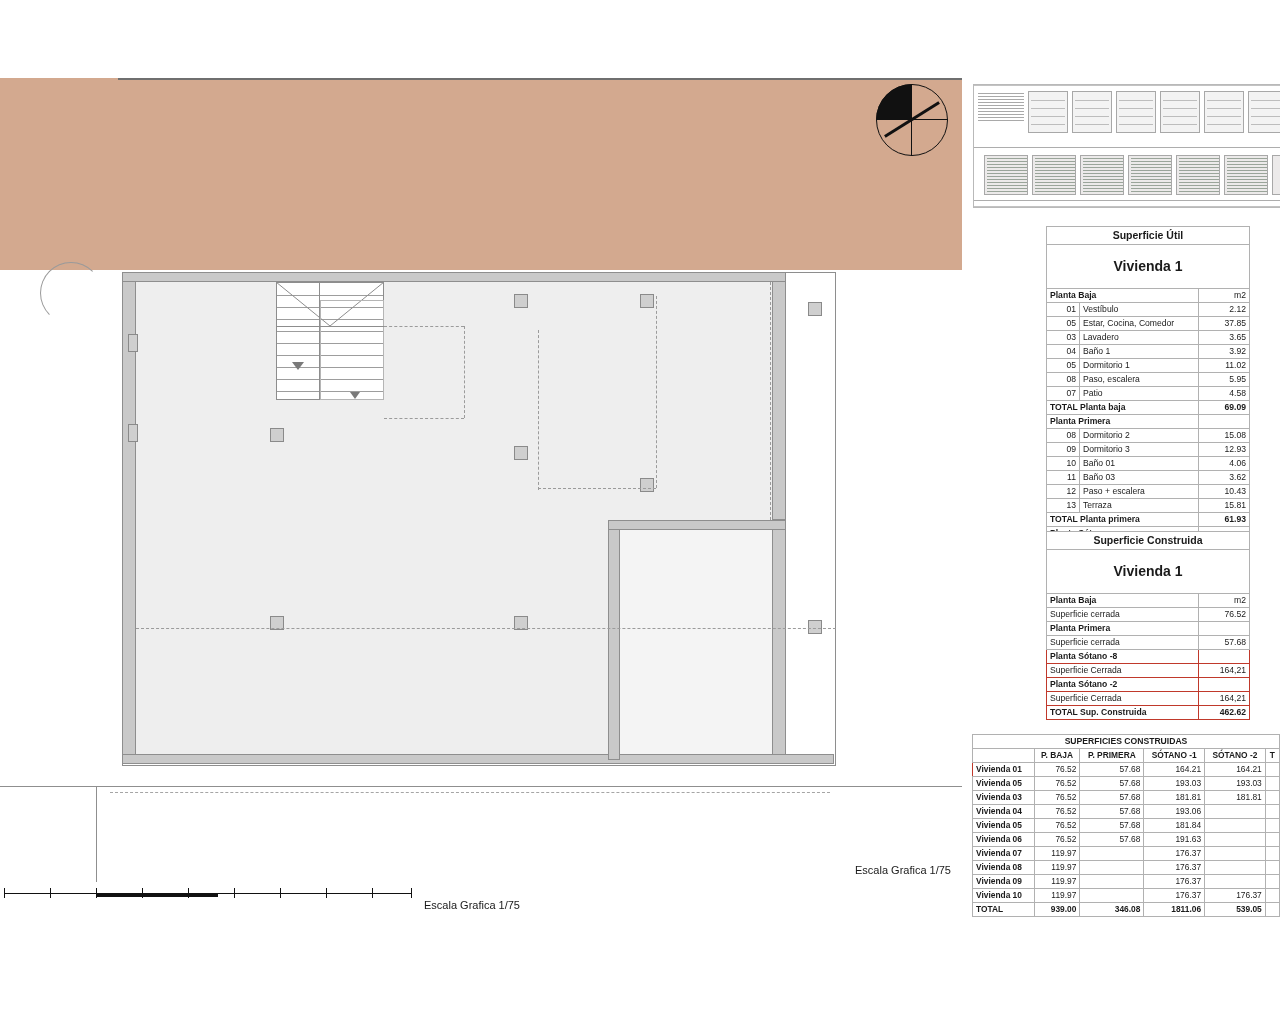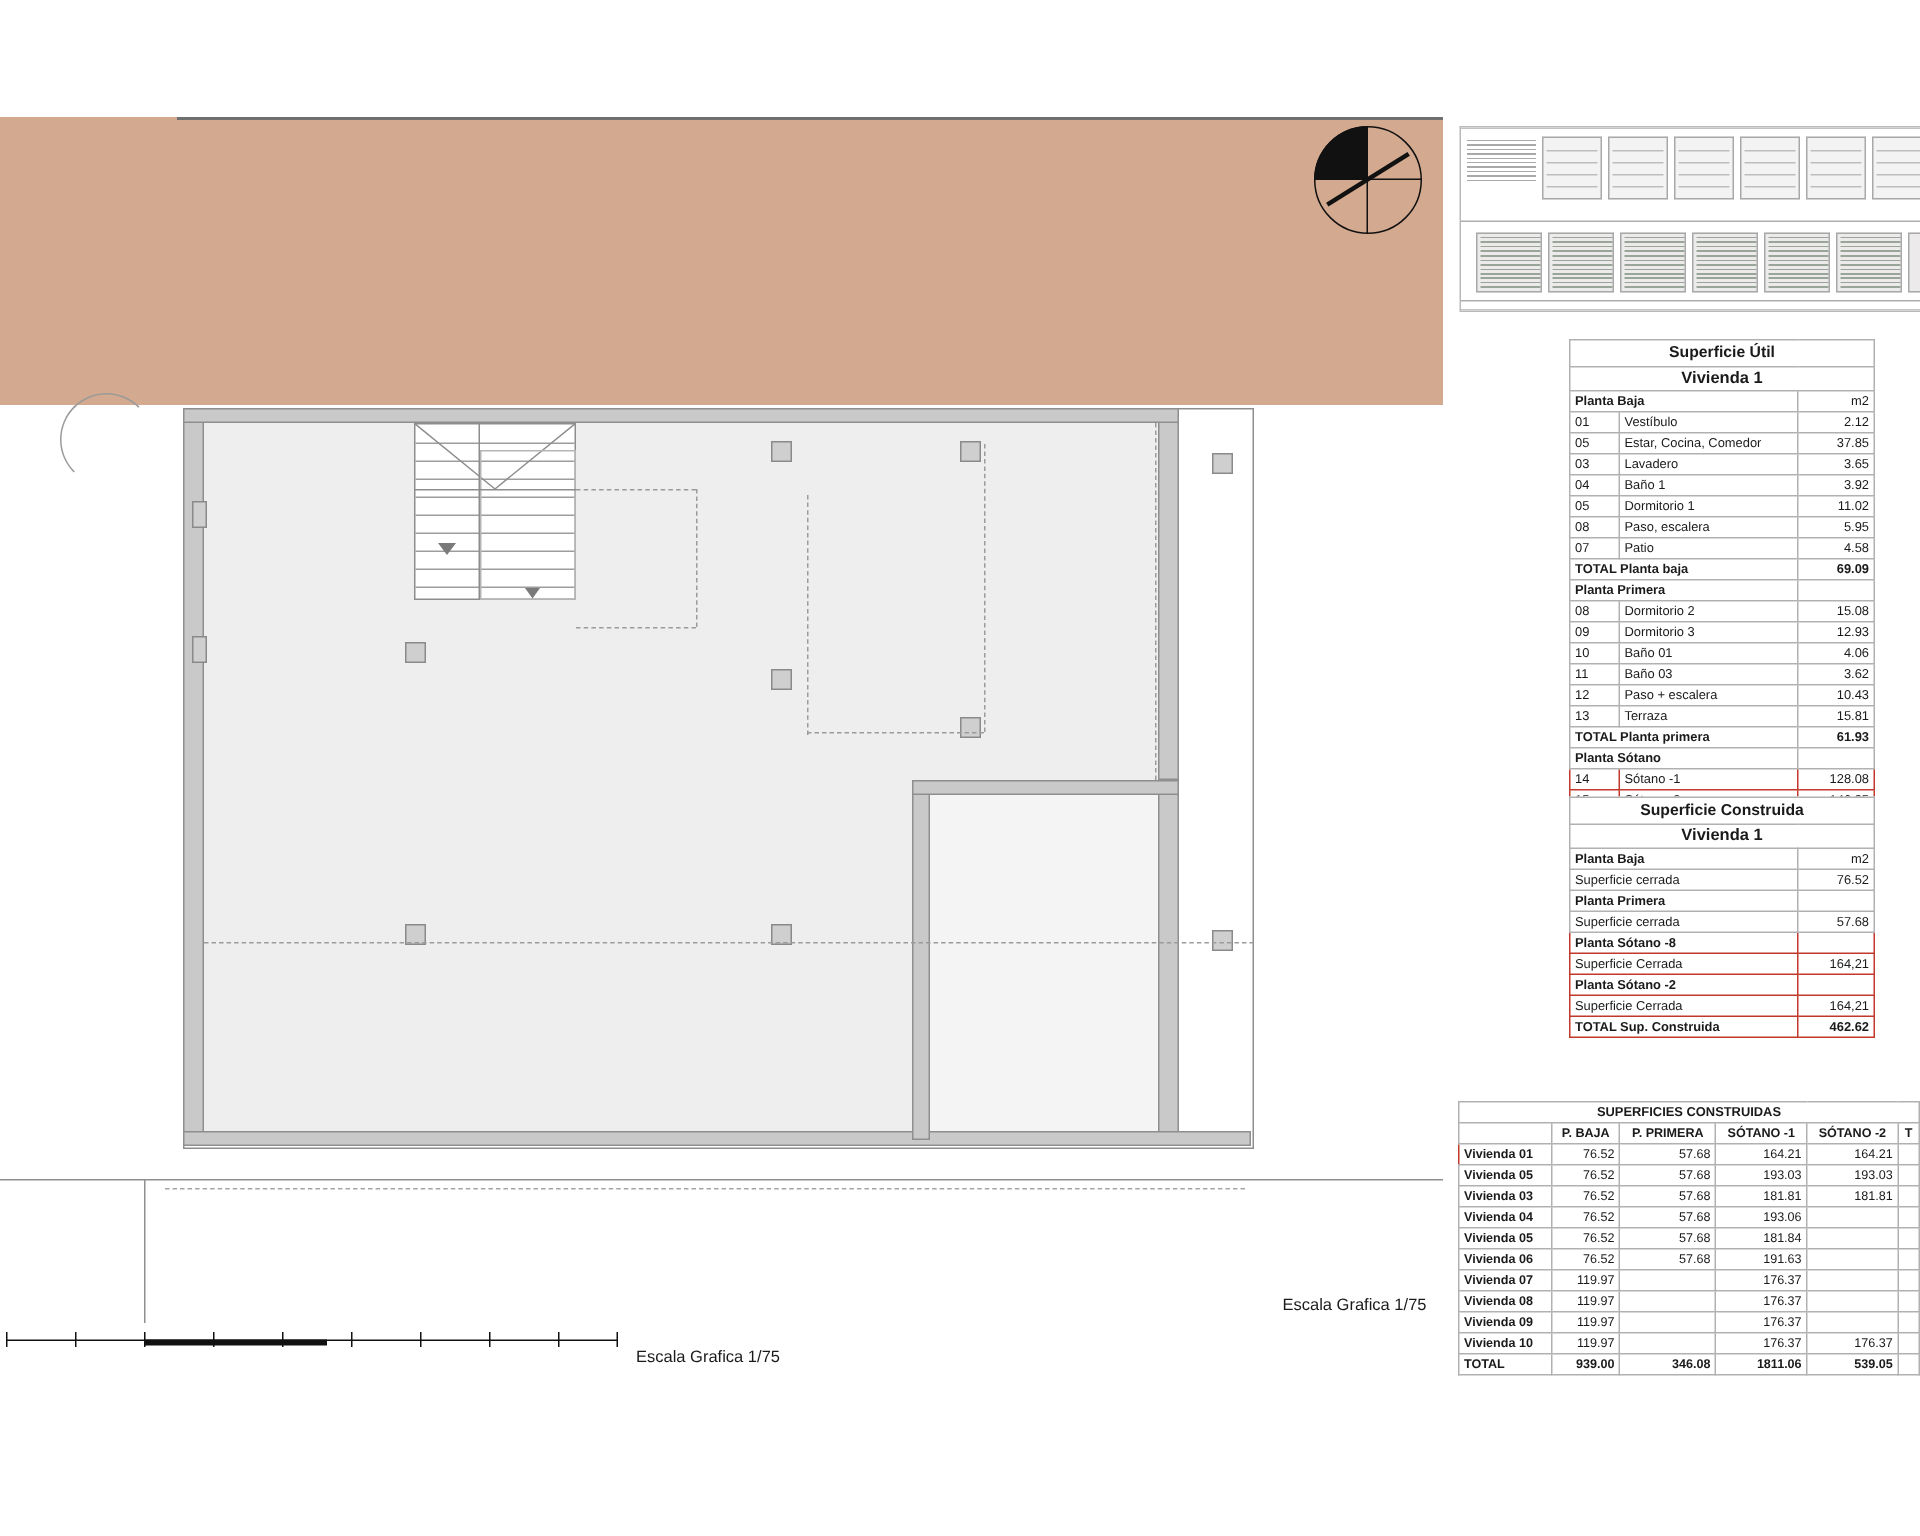--- a/index.html
+++ b/index.html
@@ -95,22 +95,22 @@
       repeating-linear-gradient(0deg,#a9a9a9 0 1px,transparent 1px 3px);}
   .mini .hatchg{position:absolute;background:
       repeating-linear-gradient(0deg,#9aa59a 0 1px,transparent 1px 3px);}
   .mini .road{position:absolute;left:0;width:100%;height:1px;background:#adadad;}
 
   
   table{border-collapse:collapse;font-size:8.6px;}
   .tblA{position:absolute;left:1046px;top:226px;width:204px;background:#fff;}
   .tblA td,.tblA th{border:1px solid #b1b1b1;padding:1px 3px;line-height:11px;}
   .tbl-title{text-align:center;font-weight:bold;font-size:10.5px;padding:3px 0 !important;}
-  .tbl-sub{text-align:center;font-weight:bold;font-size:11px;padding:2px 0 !important;}
-  .c-code{width:26px;text-align:left;}
+  .tbl-sub{text-align:center;font-weight:bold;font-size:14px;padding:16px 0 !important;}
+  .c-code{width:26px;text-align:right;}
   .c-val{width:44px;text-align:right;}
   .sec{font-weight:bold;}
   .totrow td{font-weight:bold;}
   .hl td{border-color:#c0392b !important;}
   .hlbox td{border-color:#c0392b !important;}
 
   .tblB{position:absolute;left:1046px;top:531px;width:204px;background:#fff;}
   .tblB td{border:1px solid #b1b1b1;padding:1px 3px;line-height:11px;}
 
   .tblC{position:absolute;left:972px;top:734px;width:308px;background:#fff;}

